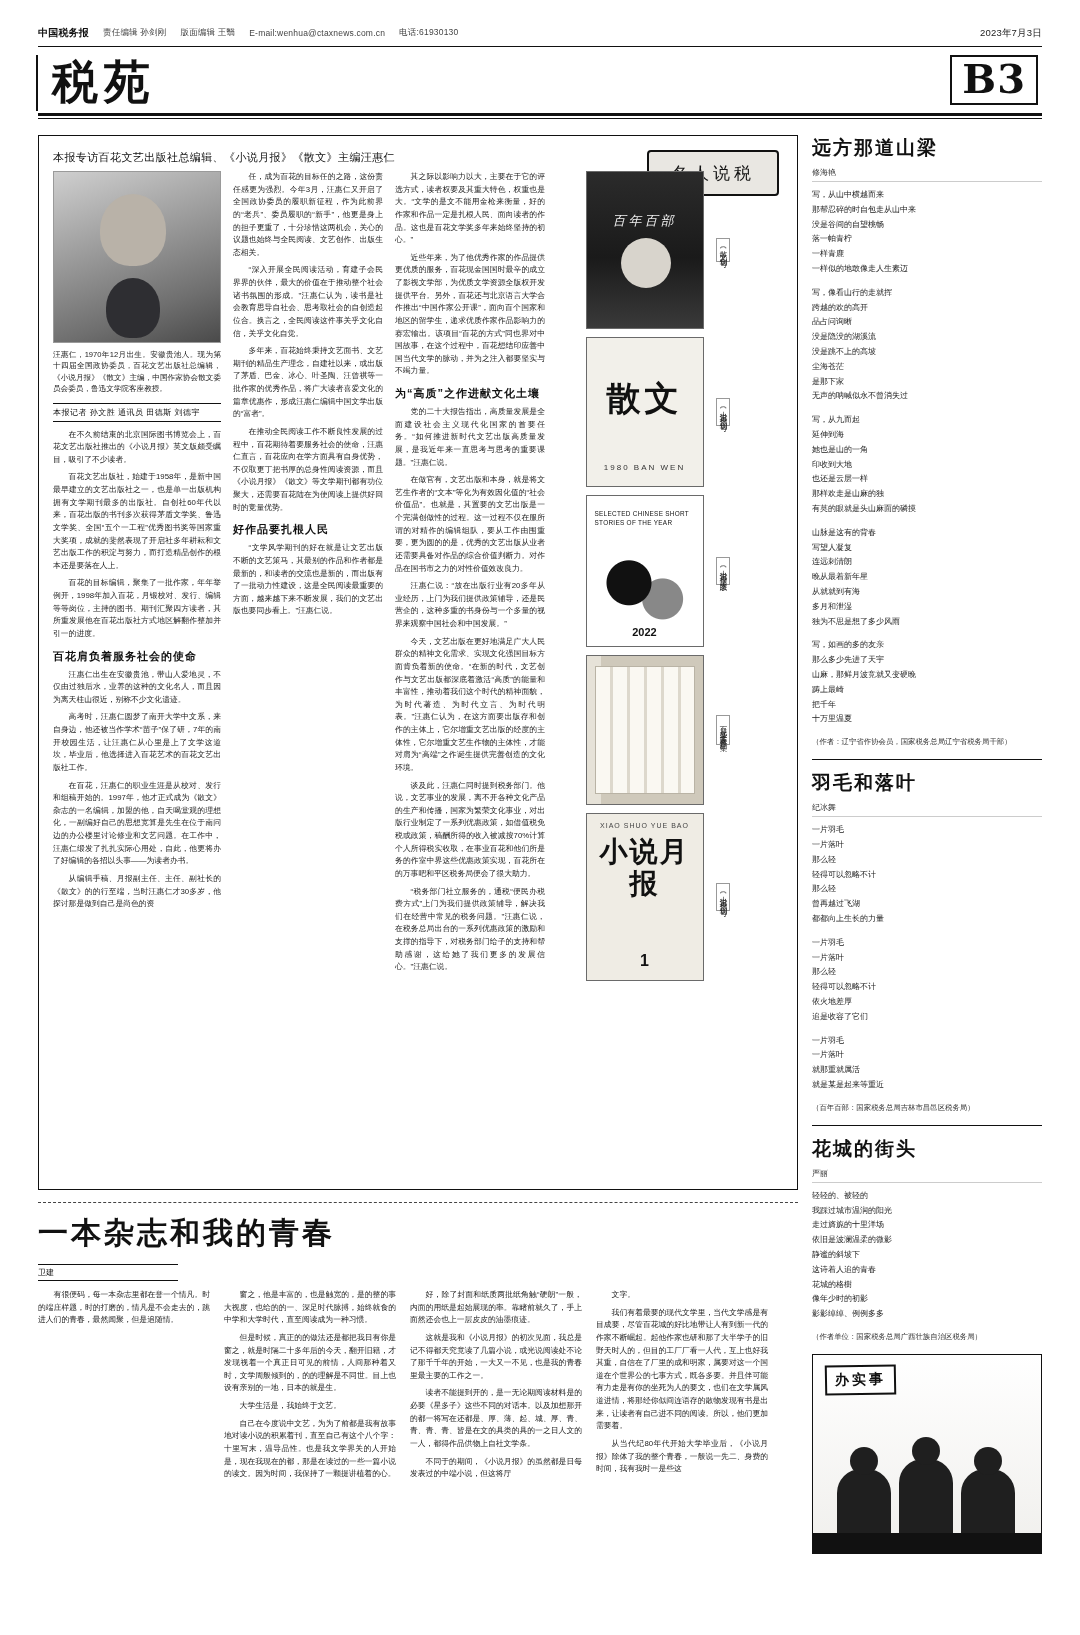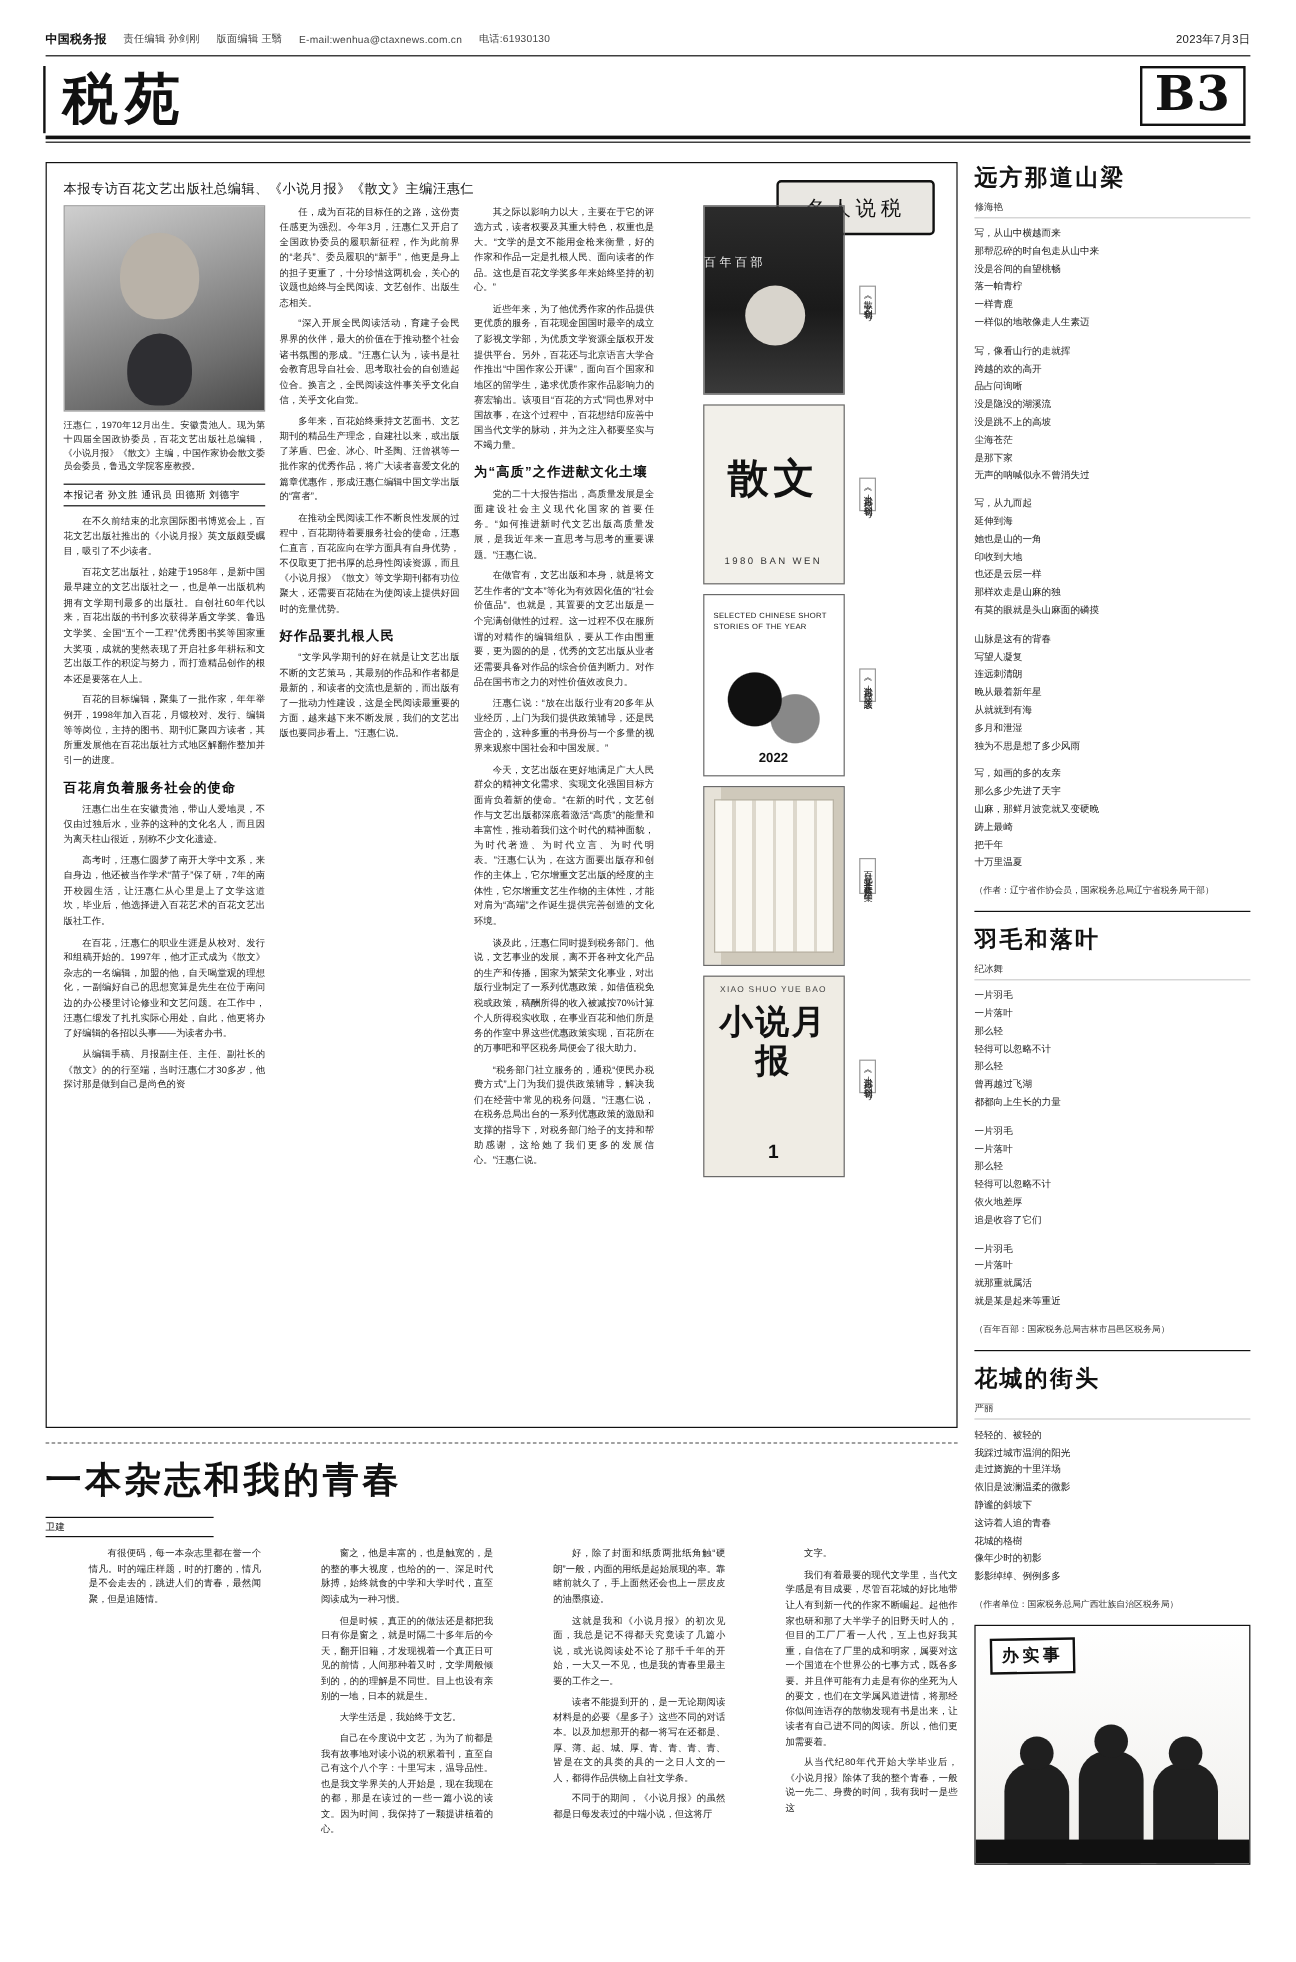--- a/index.html
+++ b/index.html
@@ -97,21 +97,21 @@
     text-indent:2em;
   }
 
   
   .books-col { width:175px; display:flex; flex-direction:column; gap:8px; align-items:center; }
   .bookwrap { position:relative; width:100%; display:flex; justify-content:center; }
   .book {
     width:118px; border:1px solid #6a6a6a; position:relative; overflow:hidden;
   }
   .book1 { height:158px; background:linear-gradient(180deg,#2b2b2b 0%,#1a1a1a 55%,#3a3a3a 100%); }
-  .book1 .lbl { position:absolute; top:40px; left:0; right:0; color:#eee; font-size:10px; letter-spacing:3px; }
+  .book1 .lbl { position:absolute; top:40px; left:0; right:0; text-align:center; color:#eee; font-size:13px; letter-spacing:3px;font-style:italic; }
   .book1 .disc { position:absolute; left:34px; top:66px; width:50px; height:50px; border-radius:50%; background:#d8d4cc; }
   .book2 { height:150px; background:#f2f0ea; }
   .book2 .big { position:absolute; top:38px; left:0; right:0; text-align:center; font-size:34px; font-weight:bold; letter-spacing:4px; color:#111; font-family:"DejaVu Serif",serif;}
   .book2 .yr { position:absolute; bottom:14px; left:0; right:0; text-align:center; font-size:8px; letter-spacing:2px; color:#333; }
   .book3 { height:152px; background:#ffffff; }
   .book3 .en { position:absolute; top:14px; left:8px; right:8px; font-size:6.4px; line-height:1.4; color:#111; letter-spacing:.3px; }
   .book3 .blob { position:absolute; left:18px; bottom:26px; width:80px; height:62px; background:
      radial-gradient(circle at 30% 40%, #111 0 22px, transparent 23px),
      radial-gradient(circle at 72% 66%, #888 0 20px, transparent 21px); }
   .book3 .yr { position:absolute; bottom:8px; left:0; right:0; text-align:center; font-size:11px; font-weight:bold; }
@@ -128,21 +128,21 @@
     border:1px solid #999; padding:4px 1px; background:#fff;
   }
 
   
   .divider-dash { border-top:1px dashed #444; margin:12px 0 10px 0; }
   .headline2 {
     font-family:"DejaVu Serif", serif; font-size:30px; font-weight:bold; letter-spacing:3px; color:#111; margin:4px 0 10px 0;
   }
   .byline2 { font-size:8px; border-top:1px solid #111; border-bottom:1px solid #111; padding:2px 0; width:140px; margin-bottom:8px;}
   .bottom-cols { display:flex; gap:14px; }
-  .bcol { width:172px;margin-left:36px; }
+  .bcol { width:172px; }
 
   
   .rail-title {
     font-family:"DejaVu Serif", serif; font-size:19px; font-weight:bold; letter-spacing:2px;
     margin:0 0 6px 0;
   }
   .rail-author { font-size:8px; color:#333; margin-bottom:6px; border-bottom:1px solid #ccc; padding-bottom:3px;}
   .poem { font-size:8px; line-height:1.85; color:#1b1b1b; }
   .poem .stanza { margin-bottom:9px; }
   .rail-note { font-size:7.4px; color:#333; line-height:1.5; margin-top:6px; }

